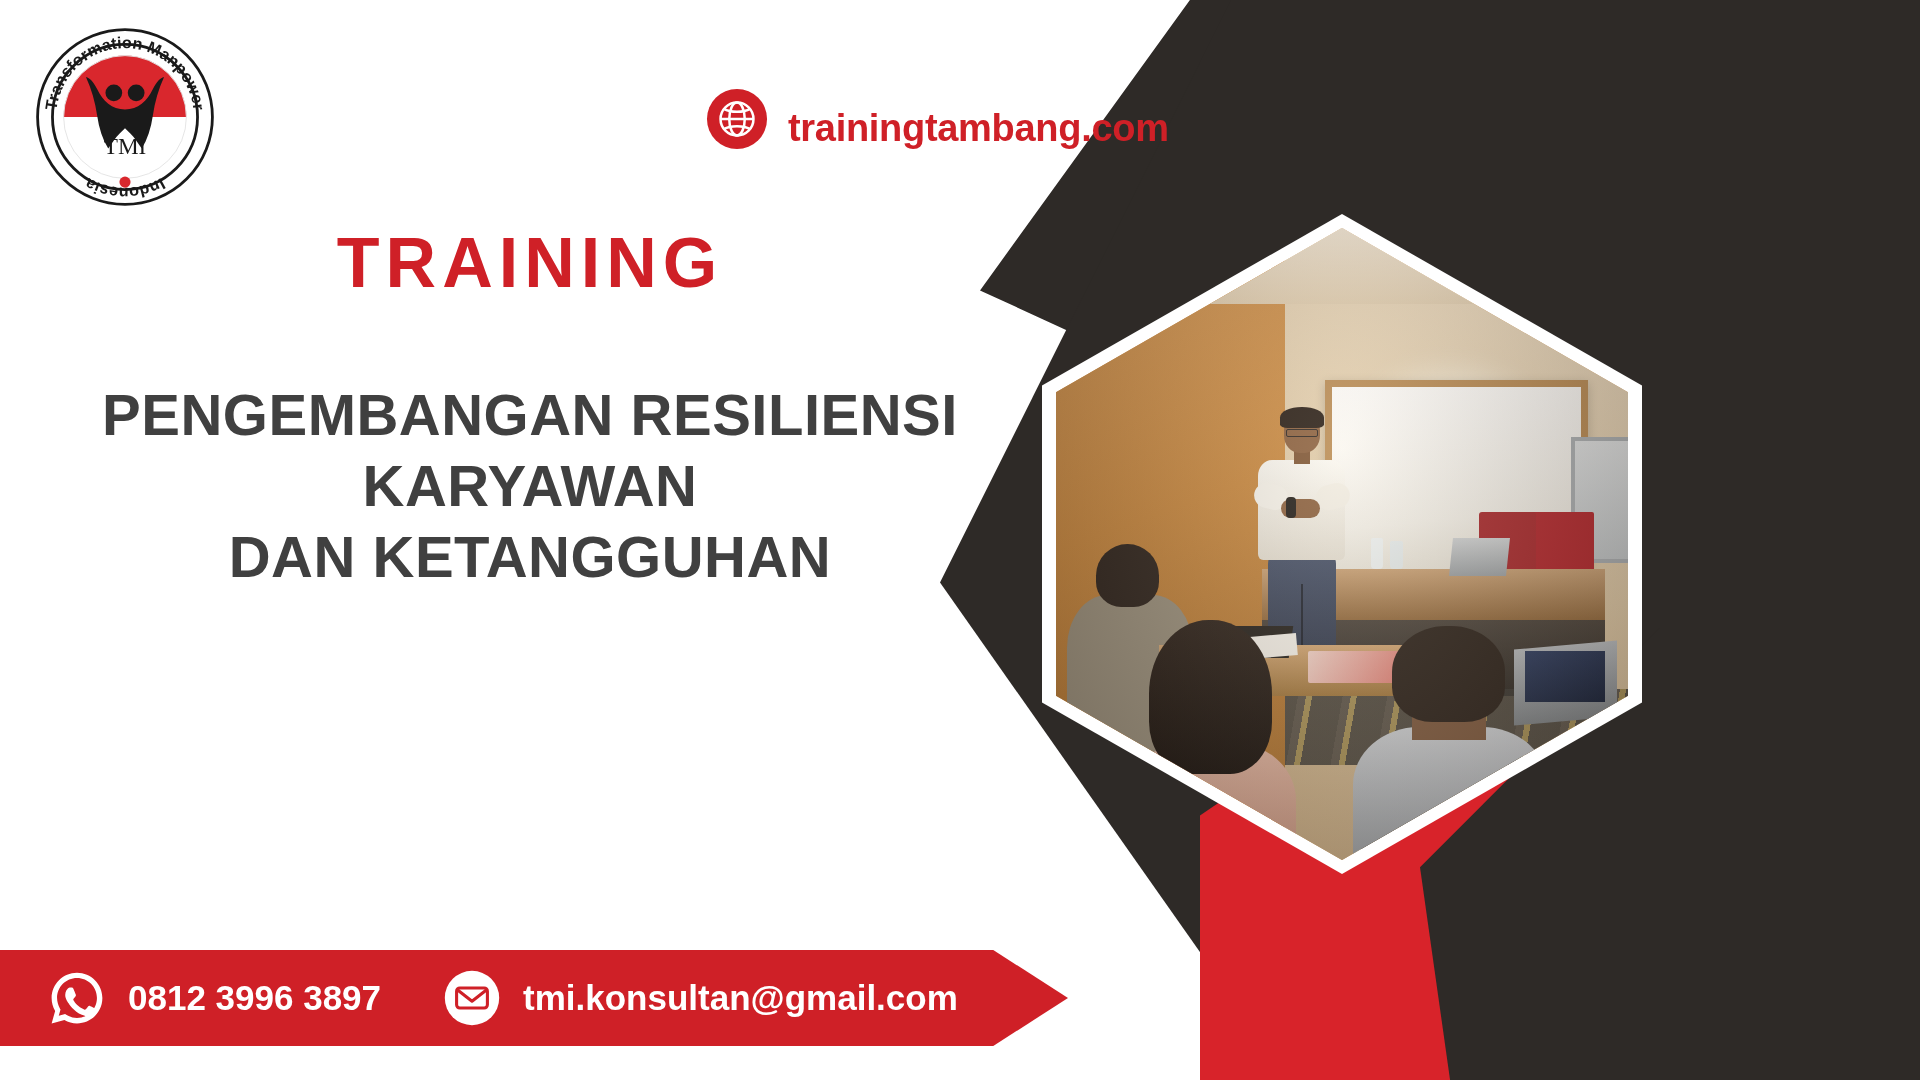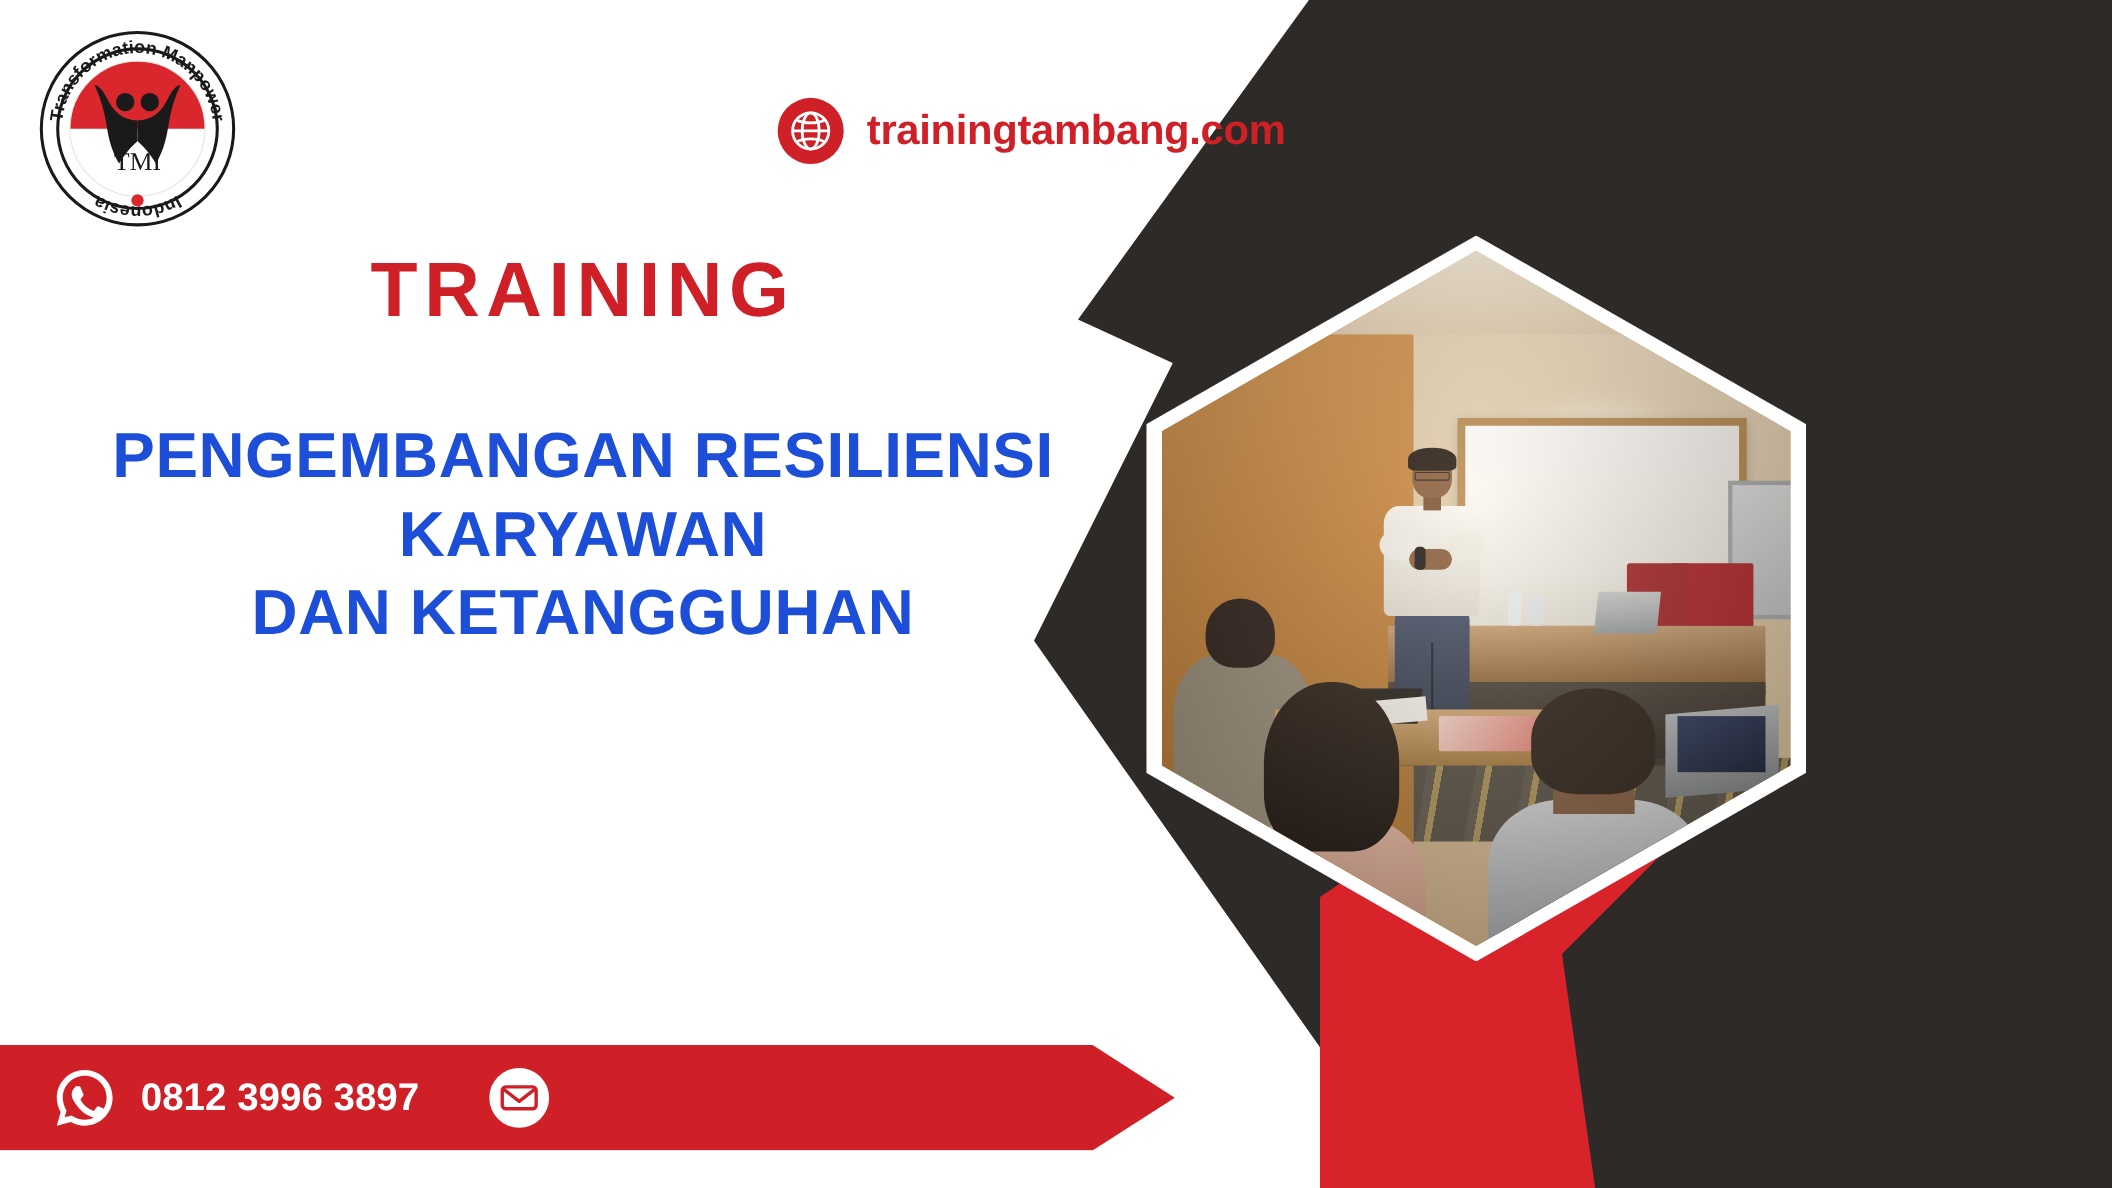--- a/index.html
+++ b/index.html
@@ -170,38 +170,38 @@
   
   .content { position:absolute; left:0; top:0; width:1060px; height:1080px; }
 
   
   .logo { position:absolute; left:32px; top:24px; width:186px; height:186px; }
   .logo svg { width:100%; height:100%; display:block; }
 
   
   .web-row {
     position:absolute; left:706px; top:88px;
-    display:flex; align-items:center; gap:20px;
+    display:flex; align-items:flex-end; gap:20px;
   }
   .globe { width:62px; height:62px; flex:0 0 62px; }
   .globe svg { display:block; width:100%; height:100%; }
   .web-text {
     font-size:38px; font-weight:bold; color:#cf2027; letter-spacing:-.3px;
     white-space:nowrap;
   }
 
   .training-word {
     position:absolute; left:0; top:228px; width:1060px;
     text-align:center;
     font-size:70px; font-weight:bold; color:#cf2027;
     letter-spacing:6px; line-height:1;
   }
   .title-block {
     position:absolute; left:10px; top:380px; width:1040px;
-    text-align:center; color:#1d4ed8;
+    text-align:center; color:#404040;
   }
   .title-line {
     font-size:58px; font-weight:bold; letter-spacing:.5px;
     line-height:1.22; white-space:nowrap;
   }
 
   
   .footer {
     position:absolute; left:0; bottom:34px; width:1068px; height:96px;
     background:#cf2027;
@@ -369,17 +369,18 @@
       </div>
 
       <div class="contact">
         <span class="c-icon">
           <svg viewBox="0 0 64 64" aria-hidden="true">
             <circle cx="32" cy="32" r="30" fill="#ffffff"></circle>
             <rect x="15" y="21" width="34" height="22" rx="3.5" ry="3.5" fill="none" stroke="#cf2027" stroke-width="3.4"></rect>
             <path d="M16.5 23.5 L 32 35.5 L 47.5 23.5" fill="none" stroke="#cf2027" stroke-width="3.4" stroke-linecap="round" stroke-linejoin="round"></path>
           </svg>
         </span>
+        <span class="c-text">tmi.konsultan@gmail.com</span>
       </div>
 
     </div>
   </div>
 </div>
 
 </body></html>

